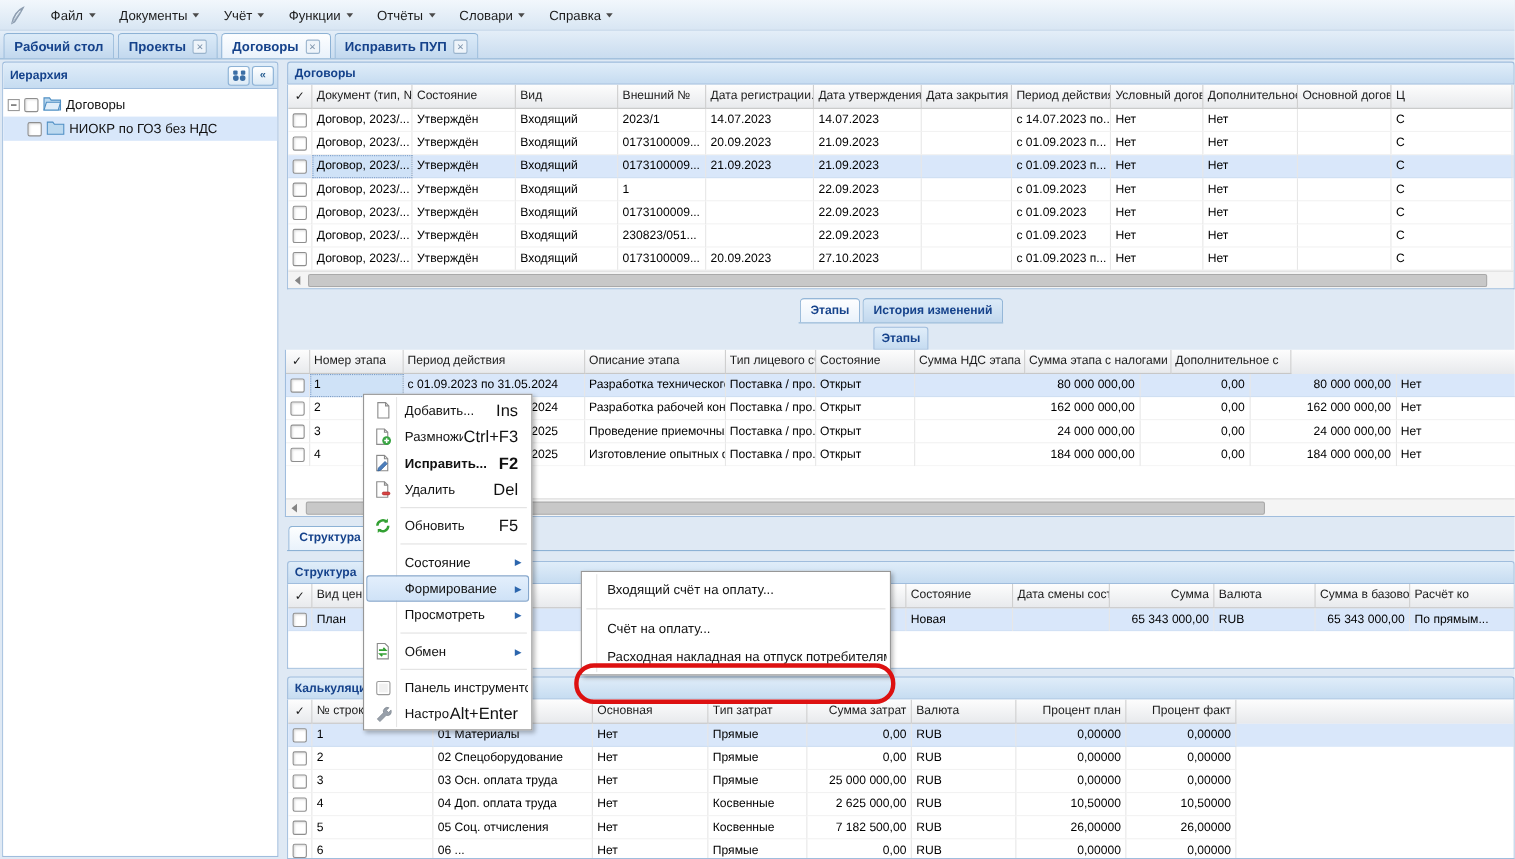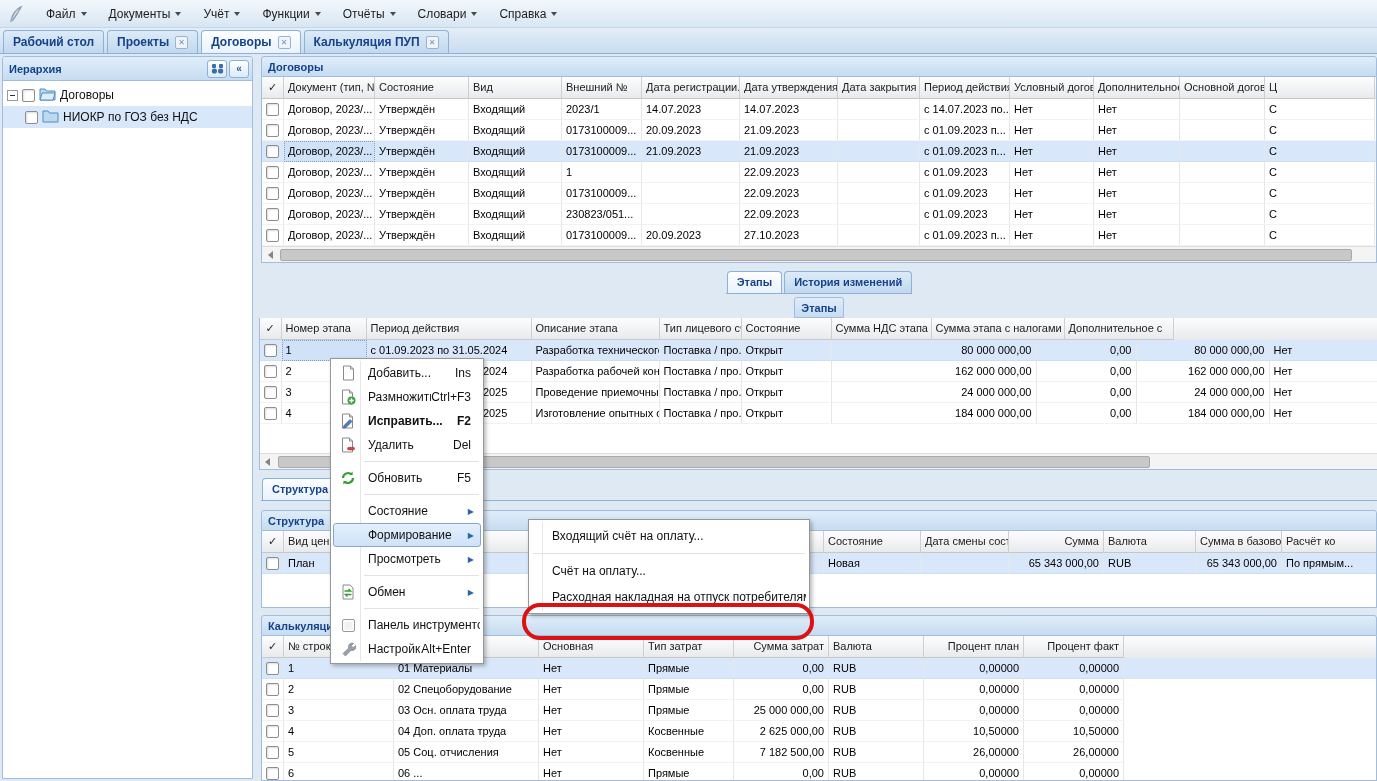--- a/index.html
+++ b/index.html
@@ -78,21 +78,21 @@
   #context-menu { left:330px; top:358px; width:154px; }
   #submenu { left:528px; top:519px; width:282px; padding:3px 2px; }
   #submenu::before { left:13px; }
   .menu-item { position:relative; height:24px; display:flex; align-items:center; border:1px solid transparent; border-radius:3px; }
   #submenu .menu-item { height:26px; }
   .menu-item.hl { background:linear-gradient(#e3effc,#cfe2f7); border-color:#86a7cc; }
   .menu-item.bold .menu-label { font-weight:bold; }
   .menu-ic { width:28px; flex:none; display:flex; align-items:center; justify-content:center; }
   #submenu .menu-ic { width:14px; }
   .menu-label { font-size:12px; color:#111; padding-left:6px; white-space:nowrap; overflow:hidden; }
-  .menu-sc { margin-left:auto; font-size:12px; color:#111; padding-right:9px; white-space:nowrap; }
+  .menu-sc { margin-left:auto; font-size:15px; color:#111; padding-right:9px; white-space:nowrap; }
   .menu-item.bold .menu-sc { font-weight:bold; }
   .menu-arrow { margin-left:auto; padding-right:6px; font-size:8px; color:#2c66ad; }
   .menu-sep { height:1px; background:#e2e2e2; margin:4px 2px 4px 31px; }
   .menu-sep.full { margin-left:2px; }
 
   #red-ring { position:absolute; left:522px; top:603px; width:292px; height:37px; border:4px solid #dd1111; border-radius:18px; z-index:60; pointer-events:none; }
 </style>
 </head>
 <body>
 
@@ -141,21 +141,21 @@
       </div>
     <div class="ttab">
         <span>Проекты</span>
         <span class="tclose">✕</span>
       </div>
     <div class="ttab active">
         <span>Договоры</span>
         <span class="tclose">✕</span>
       </div>
     <div class="ttab">
-        <span>Калькуляция ПУП</span>
+        <span>Исправить ПУП</span>
         <span class="tclose">✕</span>
       </div>
   </div>
 
   <div id="workspace">
 
     <div id="sidebar">
       <div class="spanel">
         <div class="spanel-hd">
           <span class="t">Иерархия</span>

